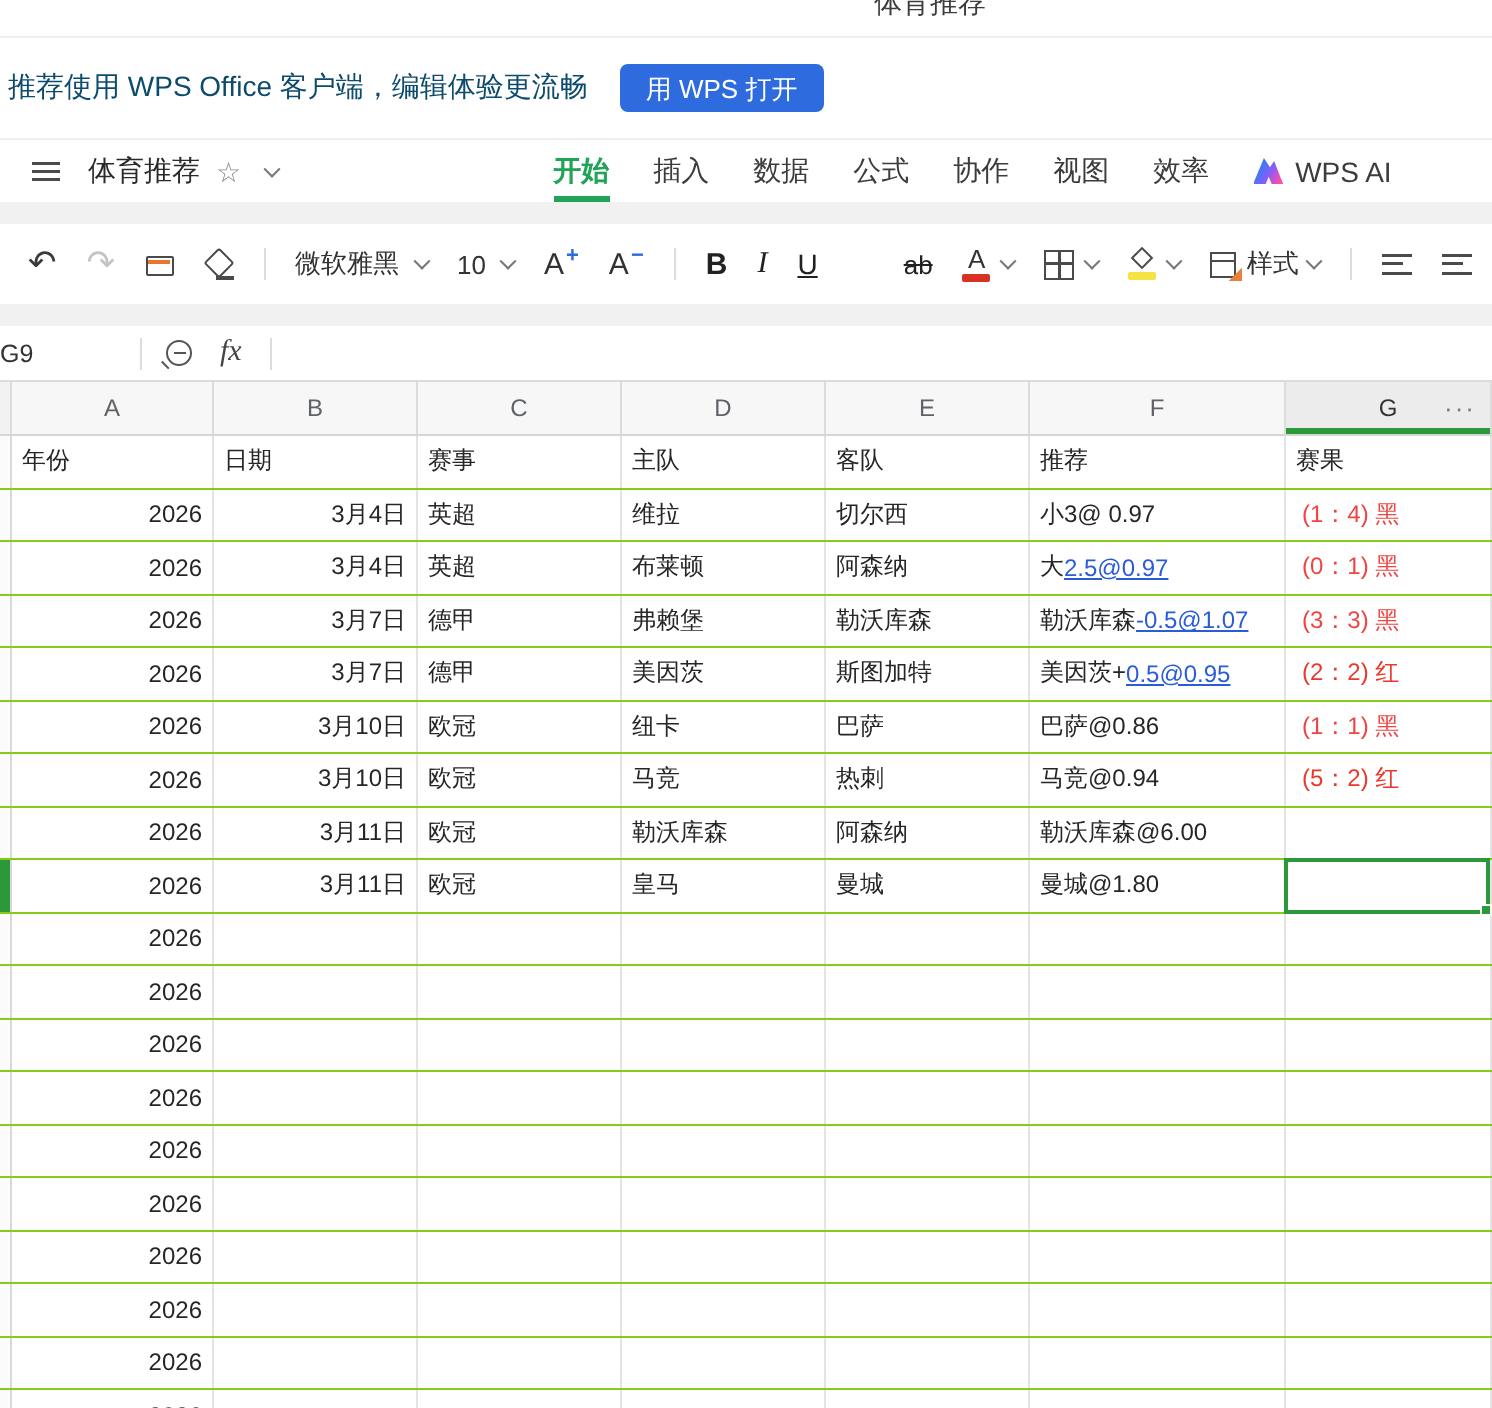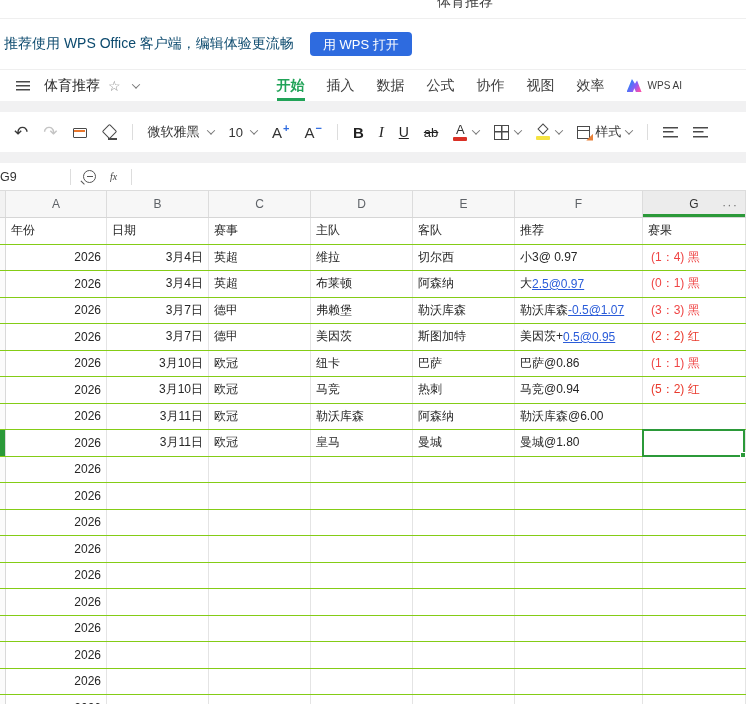--- a/index.html
+++ b/index.html
@@ -34,21 +34,21 @@
   .tabs { margin-left:138px; display:flex; gap:22px; height:100%; align-items:center; }
   .tab { font-size:14px; color:#3c3c3c; position:relative; height:100%; display:flex;
     align-items:center; cursor:pointer; }
   .tab.active { color:var(--wps-green); font-weight:700;text-align:center; }
   .tab.active::after { content:''; position:absolute; left:0; right:0; bottom:0; height:3px;
     background:var(--wps-green); }
   .ai-entry { margin-left:22px; display:flex; align-items:center; gap:6px; }
   .ai-logo { width:15px; height:13px;
     background:linear-gradient(120deg,#3b7bf6 25%,#8a5cf6 55%,#f64fae 85%);
     clip-path:polygon(0 100%,36% 0,56% 36%,70% 12%,100% 100%,62% 100%,52% 72%,42% 100%); }
-  .ai-label { font-size:10px; color:#3c3c3c; }
+  .ai-label { font-size:14px; color:#3c3c3c; }
 
   
   .toolbar-zone { position:absolute; top:101px; left:0; right:0; height:62px; background:#f1f1f2; }
   .toolbar { position:absolute; top:11px; left:0; width:766px; height:40px; background:#fff;
     display:flex; align-items:center; padding-left:14px; gap:15px; }
   .tbtn { display:inline-flex; align-items:center; justify-content:center; color:#3a3a3a;
     cursor:pointer; }
   .icon-undo { font-size:17px; color:#3a3a3a; font-family:"DejaVu Sans",sans-serif; }
   .icon-redo { font-size:17px; color:#c4c4c4; font-family:"DejaVu Sans",sans-serif; }
   .icon-painter { width:14px; height:15px; position:relative; }
@@ -63,21 +63,21 @@
     background:#4a4a4a; }
   .vdiv { width:1px; height:16px; background:#ddd; flex:none; }
   .font-select,.size-select { display:flex; align-items:center; gap:8px; font-size:13px;
     color:#333; cursor:pointer; }
   .Aletter { font-size:15px; color:#333; }
   .supmark { font-size:11px; color:var(--open-button-blue); margin-left:1px;
     transform:translateY(-4px); display:inline-block; font-weight:700; }
   .b-btn { font-size:15px; font-weight:700; color:#222; }
   .i-btn { font-size:15px; font-style:italic; font-family:"Liberation Serif",serif; color:#222; }
   .u-btn { font-size:14px; text-decoration:underline; color:#222; }
-  .ab-btn { font-size:13px; text-decoration:line-through; color:#222; }
+  .ab-btn { font-size:13px; text-decoration:line-through; color:#222;margin-left:28px; }
   .stack { display:flex; flex-direction:column; align-items:center; gap:1px; cursor:pointer; }
   .stack .glyph { font-size:13px; line-height:12px; color:#333; }
   .bar { width:14px; height:4px; border-radius:1px; }
   .bar.redbar { background:var(--font-color-swatch-red); }
   .bar.yellowbar { background:var(--fill-swatch-yellow); }
   .diamond { width:8px; height:8px; border:1.4px solid #4a4a4a; transform:rotate(45deg);
     margin:1px 0 2px; }
   .icon-borders { width:15px; height:15px; border:1.5px solid #4a4a4a; background:
     linear-gradient(#4a4a4a,#4a4a4a) 50% 0/1.5px 100% no-repeat,
     linear-gradient(#4a4a4a,#4a4a4a) 0 50%/100% 1.5px no-repeat; }
@@ -97,21 +97,21 @@
   .formulabar { position:absolute; top:163px; left:0; right:0; height:27px; background:#fff;
     display:flex; align-items:center; }
   .namebox { width:70px; font-size:12.5px; color:#333; }
   .formulabar .vdiv { margin:0 12px 0 0; }
   .icon-magnifier { width:13px; height:13px; border:1.4px solid #555; border-radius:50%;
     position:relative; margin-right:14px; cursor:pointer; }
   .icon-magnifier::before { content:''; position:absolute; top:50%; left:2.5px; right:2.5px;
     height:1.4px; margin-top:-0.7px; background:#555; }
   .icon-magnifier::after { content:''; position:absolute; left:-4px; bottom:-1px; width:5px;
     height:1.4px; background:#555; transform:rotate(45deg); }
-  .fx { font-family:"Liberation Serif","DejaVu Serif",serif; font-style:italic; font-size:10px;
+  .fx { font-family:"Liberation Serif","DejaVu Serif",serif; font-style:italic; font-size:15px;
     color:#444; margin-right:14px; cursor:pointer; }
   .formula-input { flex:1; font-size:12px; color:#333; }
 
   
   .colheads { position:absolute; top:190px; left:0; right:0; height:28px; background:#f7f7f7;
     border-top:1px solid #dcdcdc; border-bottom:1px solid #d6d6d6; display:flex; }
   .colheads .hcell { border-right:1px solid #dcdcdc; display:flex; align-items:center;
     justify-content:center; font-size:12px; color:#5f6368; position:relative; cursor:pointer; }
   .colheads .rh { background:#f2f2f2; }
   .colheads .sel { background:#ececec; box-shadow:inset 0 -3px 0 var(--selection-green);

